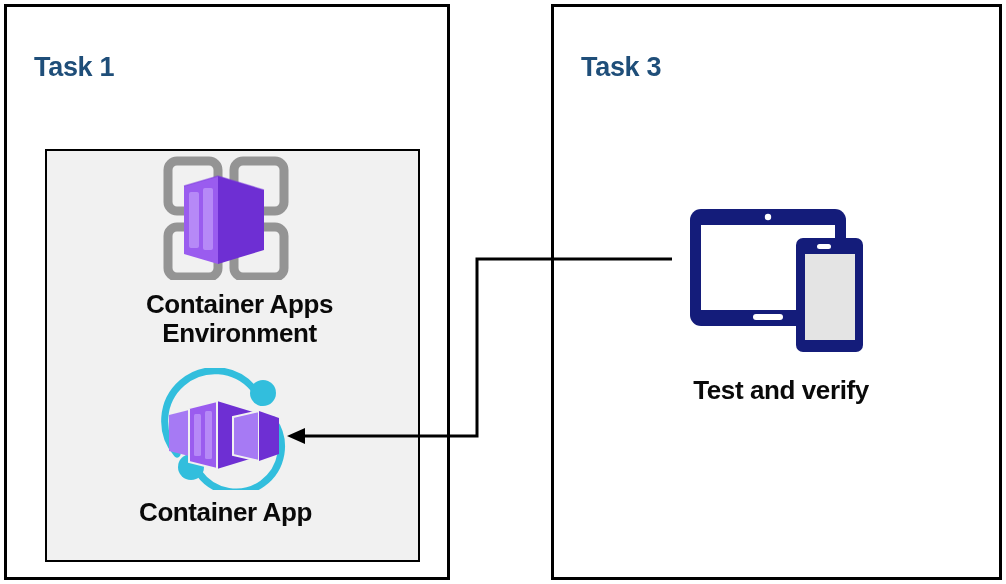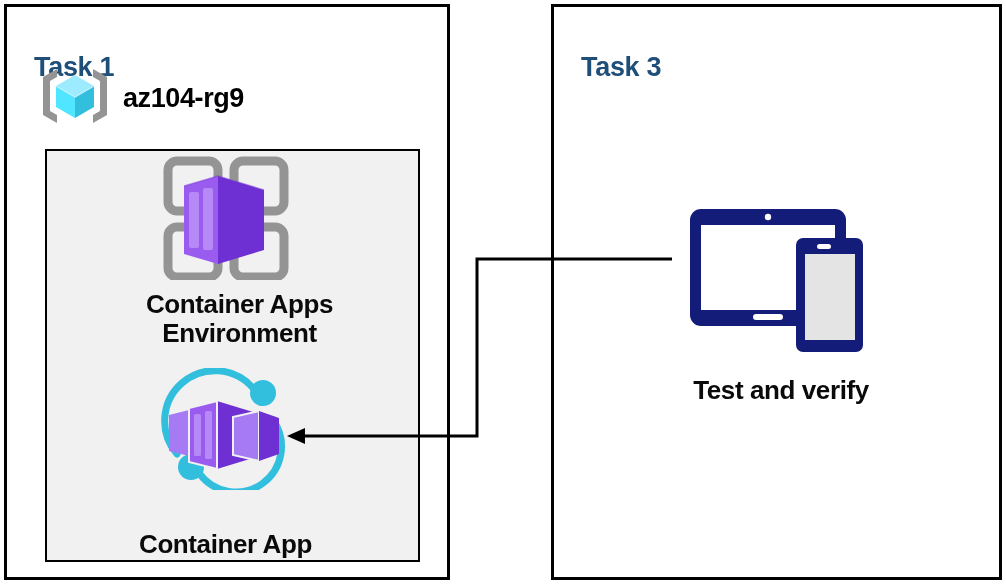--- a/index.html
+++ b/index.html
@@ -79,21 +79,21 @@
     color: #0A0A0A;
     text-align: center;
     line-height: 1.12;
     letter-spacing: -0.4px;
     white-space: pre-line;
   }
 
   #node-cae { left: 38px;  top: 150px; width: 375px; }
   #node-cae .node-label { margin-top: 6px; margin-left: 28px; }
 
-  #node-capp { left: 38px; top: 368px; width: 375px; gap: 32px; }
+  #node-capp { left: 38px; top: 368px; width: 375px; }
   #node-capp .node-label { margin-top: 4px; }
 
   #node-test { left: 598px; top: 168px; width: 366px; }
   #node-test .node-label { margin-top: 12px; }
 
   .icon-tile-white {
     background: #FFFFFF;
     display: flex;
     align-items: center;
     justify-content: center;
@@ -110,39 +110,20 @@
 </style>
 </head>
 <body>
 
 <div id="canvas">
 
   <div id="task1-panel" class="task-panel">
 
     <div class="task-title">Task 1</div>
 
-    <div id="rg-header">
-      <span>
-        <svg width="72" height="62" viewBox="0 0 72 62">
-
-          <path d="M18 4 L4 12 L4 50 L18 58 L18 50 L11 46 L11 16 L18 12 Z" fill="#949494"></path>
-
-          <path d="M54 4 L68 12 L68 50 L54 58 L54 50 L61 46 L61 16 L54 12 Z" fill="#949494"></path>
-
-          <path d="M36 10 L55 21 L36 32 L17 21 Z" fill="#9CEBFF"></path>
-
-          <path d="M17 21 L36 32 L36 53 L17 42 Z" fill="#50E6FF"></path>
-
-          <path d="M55 21 L55 42 L36 53 L36 32 Z" fill="#32BEDD"></path>
-
-          <path d="M17 21 L36 32 L55 21" fill="none" stroke="#C3F1FF" stroke-width="1.2"></path>
-        </svg>
-      </span>
-      <span id="rg-label">az104-rg9</span>
-    </div>
 
     <div id="task1-inner" class="inner-box"></div>
 
   </div>
 
   <div id="task2-panel" class="task-panel">
     <div class="task-title">Task 3</div>
 
   </div>
 

